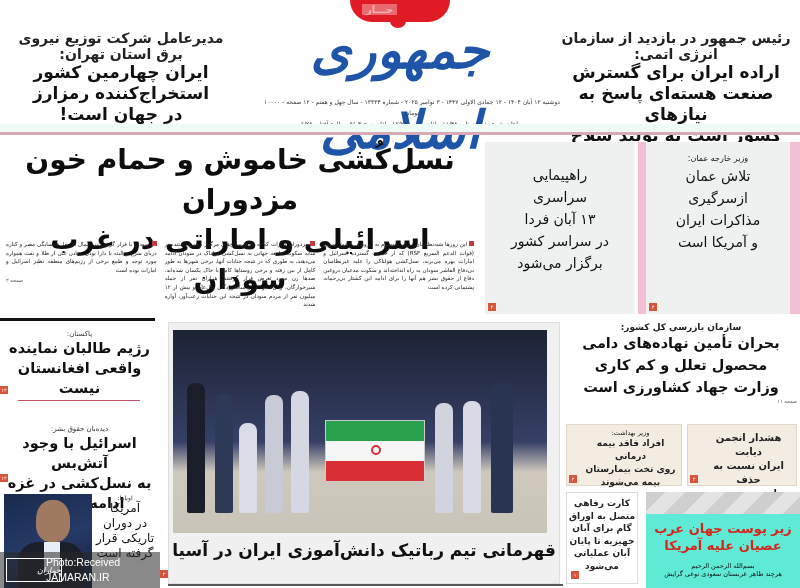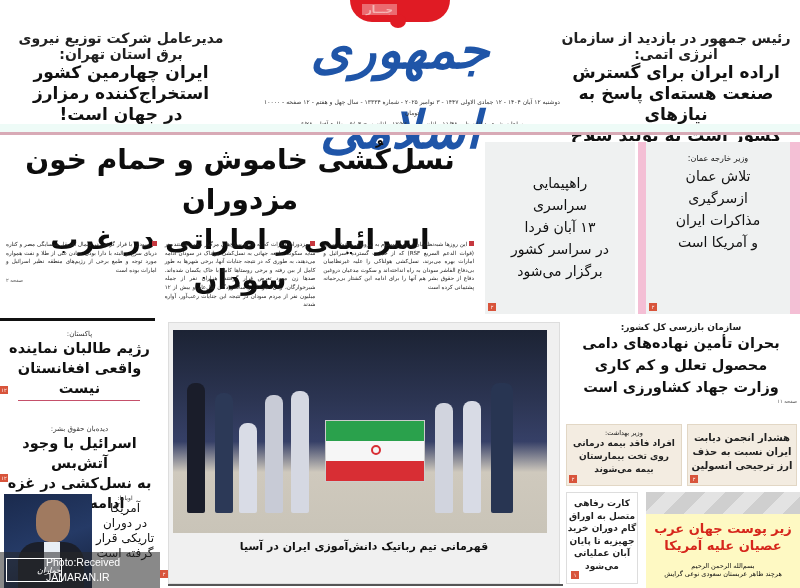--- a/index.html
+++ b/index.html
@@ -47,25 +47,25 @@
 
   
   #photo-frame { left: 168px; top: 322px; width: 392px; height: 262px; background: #f0f0f0; border: 1px solid #ddd; }
   #photo { left: 173px; top: 330px; width: 374px; height: 203px; background: linear-gradient(180deg,#1c2334 0%,#2c3553 35%,#364067 55%,#cfc9bd 70%,#c9c4b8 100%); overflow: hidden; }
   .person { position: absolute; bottom: 20px; width: 18px; border-radius: 8px 8px 2px 2px; }
   .flag { position: absolute; left: 152px; top: 90px; width: 100px; height: 62px; border: 1px solid #ccc; }
   .flag .g { height: 33%; background: #2aa14c; }
   .flag .w { height: 34%; background: #f6f6f6; position: relative; }
   .flag .r { height: 33%; background: #d82e34; }
   .flag .emb { position: absolute; left: 45px; top: 4px; width: 10px; height: 10px; border: 2px solid #d82e34; border-radius: 50%; }
-  #photo-caption { left: 168px; top: 540px; width: 392px; text-align: center; font-size: 11px; font-weight: bold; color: #111; }
+  #photo-caption { left: 168px; top: 540px; width: 392px; text-align: center; font-size: 17px; font-weight: bold; color: #111; }
 
   
   #inspection { left: 565px; top: 322px; width: 232px; }
-  .beige-box { background: #f3ece1; border: 1px solid #e2d7c5; }
+  .beige-box { background: #f3ece1; border: 1px solid #e2d7c5; padding-left: 13px; }
   .beige-text { font-size: 10px; line-height: 14px; font-weight: bold; text-align: center; color: #222; }
   .pattern { background: repeating-linear-gradient(135deg, #cfcfcf 0 14px, #e3e3e3 14px 28px); }
   .red-head { color: #d6261c; font-weight: bold; font-size: 13px; line-height: 17px; text-align: center; }
 
   
   #obama-photo { left: 4px; top: 494px; width: 88px; height: 94px; background: linear-gradient(160deg,#1a2a4d 0%,#253a66 50%,#14203a 100%); }
   .face { position: absolute; left: 32px; top: 6px; width: 34px; height: 42px; background: #a07a60; border-radius: 45% 45% 40% 40%; }
   .suit { position: absolute; left: 14px; top: 48px; width: 66px; height: 46px; background: #1b1f2a; border-radius: 20px 20px 0 0; }
   .shirt { position: absolute; left: 40px; top: 48px; width: 16px; height: 30px; background: #e8eef5; }
   #watermark { left: 0; top: 552px; width: 160px; height: 36px; background: rgba(40,40,40,0.55); }
@@ -118,21 +118,21 @@
 <div class="abs gray-box" style="left:646px;top:142px;width:144px;height:172px">
   <div class="center" style="font-size:8px;margin-top:12px">وزیر خارجه عمان:</div>
   <div class="box-text" style="margin-top:2px">تلاش عمان</div>
   <div class="box-text">ازسرگیری</div>
   <div class="box-text">مذاکرات ایران</div>
   <div class="box-text">و آمریکا است</div>
   <div class="abs num-tag" style="left:3px;bottom:3px">۲</div>
 </div>
 <div class="abs pink-bar" style="left:638px;top:142px;width:8px;height:172px"></div>
 <div class="abs gray-box" style="left:485px;top:142px;width:150px;height:172px">
-  <div class="box-text" style="margin-top:30px">راهپیمایی</div>
+  <div class="box-text" style="margin-top:22px">راهپیمایی</div>
   <div class="box-text">سراسری</div>
   <div class="box-text">۱۳ آبان فردا</div>
   <div class="box-text">در سراسر کشور</div>
   <div class="box-text">برگزار می‌شود</div>
   <div class="abs num-tag" style="left:3px;bottom:3px">۲</div>
 </div>
 
 <div class="abs thick-rule" style="left:0;top:318px;width:155px"></div>
 <div class="abs thick-rule" style="left:168px;top:584px;width:395px;height:2px;background:#555"></div>
 
@@ -210,26 +210,26 @@
   <div style="font-size:6.5px;text-align:center;margin-top:4px">وزیر بهداشت:</div>
   <div class="beige-text" style="font-size:9px;line-height:13px">افراد فاقد بیمه درمانی</div>
   <div class="beige-text" style="font-size:9px;line-height:13px">روی تخت بیمارستان</div>
   <div class="beige-text" style="font-size:9px;line-height:13px">بیمه می‌شوند</div>
   <div class="abs num-tag" style="left:2px;bottom:2px">۲</div>
 </div>
 
 <div class="abs" style="left:566px;top:492px;width:72px;height:92px;border:1px solid #ddd;background:#fff">
   <div class="beige-text" style="font-size:9px;line-height:12.5px;margin-top:4px">کارت رفاهی</div>
   <div class="beige-text" style="font-size:9px;line-height:12.5px">متصل به اوراق</div>
-  <div class="beige-text" style="font-size:9px;line-height:12.5px">گام دوران خرید</div>
+  <div class="beige-text" style="font-size:9px;line-height:12.5px">گام برای آبان</div>
   <div class="beige-text" style="font-size:9px;line-height:12.5px">جهیزیه تا پایان</div>
   <div class="beige-text" style="font-size:9px;line-height:12.5px">آبان عملیاتی</div>
   <div class="beige-text" style="font-size:9px;line-height:12.5px">می‌شود</div>
   <div class="abs num-tag" style="left:4px;bottom:4px">۱</div>
 </div>
 
 <div class="abs pattern" style="left:646px;top:492px;width:154px;height:22px"></div>
-<div class="abs" style="left:646px;top:514px;width:154px;height:74px;background:#fef9c3">
+<div class="abs" style="left:646px;top:514px;width:154px;height:74px;background:#5eead4">
   <div class="red-head" style="margin-top:6px">زیر پوست جهان عرب</div>
   <div class="red-head">عصیان علیه آمریکا</div>
   <div style="font-size:6.5px;text-align:center;margin-top:8px">بسم‌الله الرحمن الرحیم</div>
   <div style="font-size:6.5px;text-align:center">هرچند ظاهر عربستان سعودی نوعی گرایش</div>
 </div>
 
 </body></html>

